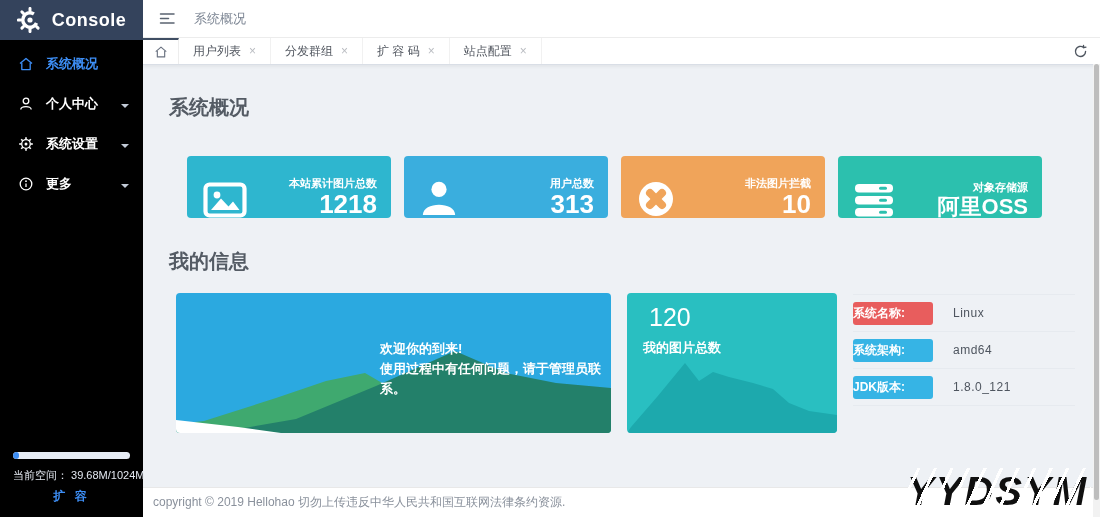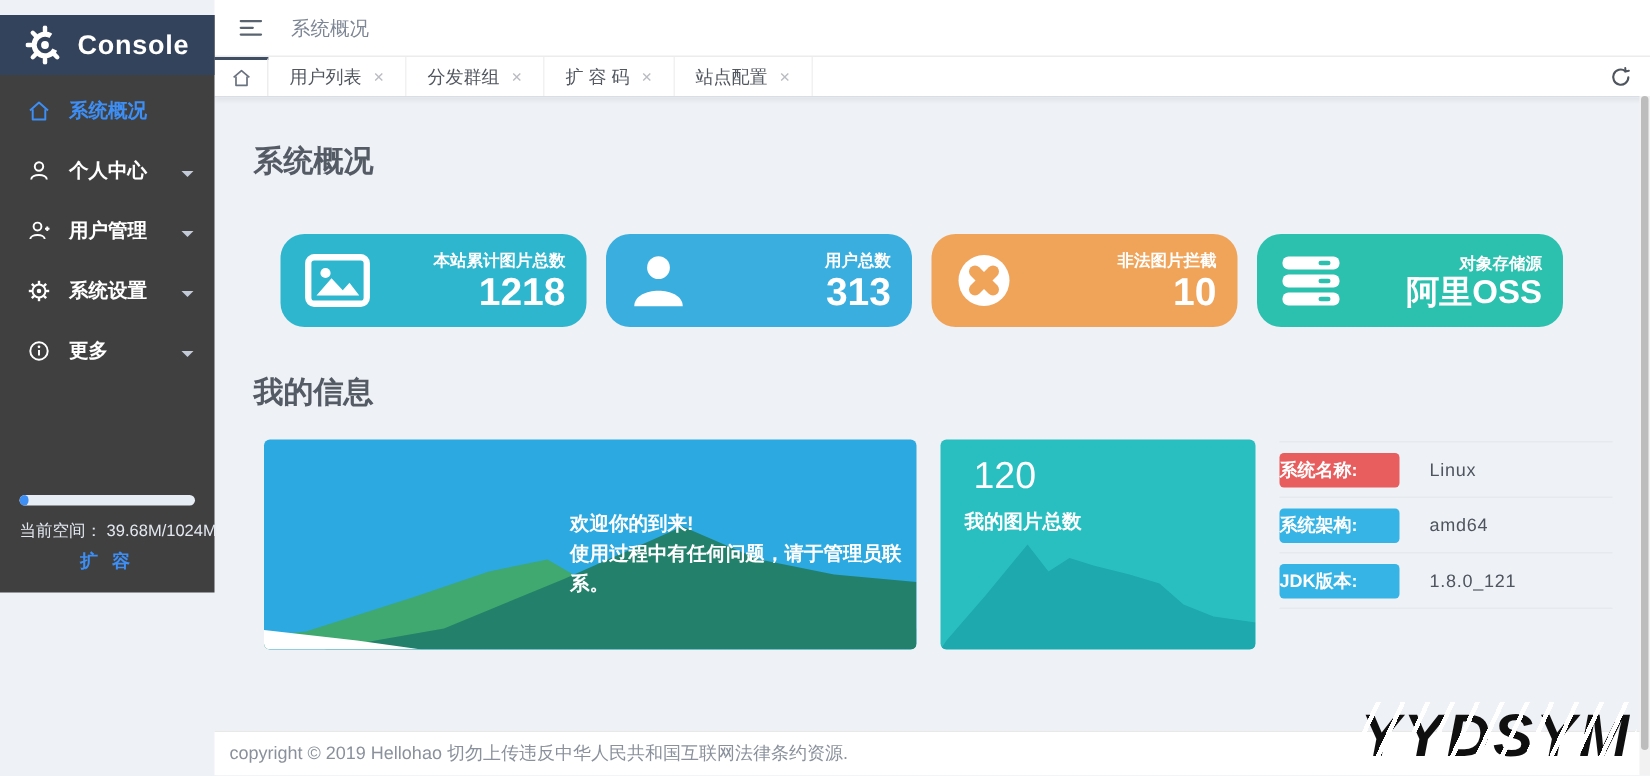--- a/index.html
+++ b/index.html
@@ -2,21 +2,21 @@
 <html><head>
 <meta charset="utf-8">
 <style>
   html,body{margin:0;padding:0;}
   body{
     width:1100px;height:517px;position:relative;overflow:hidden;
     font-family:"Liberation Sans","DejaVu Sans",sans-serif;
     background:#eef1f5;
   }
   
-  .sidebar{position:absolute;left:0;top:10px;width:143px;height:385px;background:#404040;z-index:10;}
+  .sidebar{position:absolute;left:0;top:0;width:143px;height:517px;background:#000000;z-index:10;}
   .logo{height:40px;background:#34435c;display:flex;align-items:center;justify-content:center;gap:9px;color:#fff;}
   .logo-text{font-size:18px;font-weight:bold;letter-spacing:.5px;}
   .menu{padding-top:4px;}
   .menu-item{height:40px;display:flex;align-items:center;padding:0 14px 0 18px;color:#fff;font-size:13px;font-weight:bold;cursor:pointer;}
   .mi-icon{width:16px;height:16px;margin-right:12px;display:inline-flex;flex:none;}
   .mi-icon svg{width:100%;height:100%;}
   .caret{margin-left:auto;width:0;height:0;border:4px solid transparent;border-top-color:#c3cbd8;border-bottom-width:0;transform:translateY(2px);}
   .storage{position:absolute;left:13px;right:13px;bottom:12px;text-align:center;}
   .progress{height:7px;border-radius:4px;background:#e7edf5;overflow:hidden;}
   .progress-fill{height:100%;border-radius:4px;}
@@ -34,21 +34,21 @@
   .tab-home{width:36px;display:flex;align-items:center;justify-content:center;border-top:2px solid #3f4e63;border-right:1px solid #ededed;box-sizing:border-box;cursor:pointer;}
   .tab{display:flex;align-items:center;gap:8px;padding:0 14px;font-size:12px;color:#51565f;border-right:1px solid #f1f1f1;cursor:pointer;}
   .tab-close{color:#b9bcc1;font-size:12px;cursor:pointer;}
   .refresh{margin-left:auto;display:flex;align-items:center;padding:0 12px;cursor:pointer;}
   
   .content{position:absolute;left:143px;top:64px;right:0;bottom:30px;background:#eef1f5;}
   .section-title{position:absolute;font-size:20px;font-weight:bold;color:#545b64;}
   .title-overview{left:26px;top:30px;}
   .title-myinfo{left:26px;top:184px;}
   .cards{position:absolute;left:44px;top:92px;display:flex;gap:13px;}
-  .stat-card{width:204px;height:62px;border-radius:16px;display:flex;align-items:center;padding:0 14px 0 16px;box-sizing:border-box;color:#fff;}
+  .stat-card{width:204px;height:62px;border-radius:4px;display:flex;align-items:flex-end;padding:0 14px 0 16px;box-sizing:border-box;color:#fff;}
   .stat-icon{width:46px;display:inline-flex;flex:none;}
   .stat-right{margin-left:auto;text-align:right;}
   .stat-label{font-size:11px;font-weight:bold;}
   .stat-value{font-size:26px;font-weight:bold;line-height:1.05;}
   .stat-value.small{font-size:22px;}
   .banner{position:absolute;left:33px;top:229px;width:435px;height:140px;border-radius:4px;overflow:hidden;}
   .mountains{position:absolute;left:0;bottom:0;width:100%;height:100%;}
   .banner-hi{position:absolute;left:20px;top:14px;font-size:26px;color:#fff;}
   .banner-msg{position:absolute;left:204px;top:46px;font-size:13px;font-weight:bold;color:#fff;line-height:1.55;}
   .mini-card{position:absolute;left:484px;top:229px;width:210px;height:140px;border-radius:4px;overflow:hidden;}
@@ -109,31 +109,20 @@
           <circle cx="8" cy="5" r="2.8"></circle>
             <path d="M2.8 13.6 C2.8 9.6 13.2 9.6 13.2 13.6"></path>
         </svg>
       </span>
       <span>个人中心</span>
       <span class="caret"></span>
     </div>
     <div class="menu-item">
       <span class="mi-icon">
         <svg viewBox="0 0 16 16" fill="none" stroke="currentColor" stroke-width="1.3">
-          <circle cx="7" cy="5" r="2.6"></circle>
-            <path d="M2.2 13.4 C2.2 9.8 11.8 9.8 11.8 13.4"></path>
-          <path d="M12 6.5 h3 M13.5 5 v3"></path>
-        </svg>
-      </span>
-      <span>用户管理</span>
-      <span class="caret"></span>
-    </div>
-    <div class="menu-item">
-      <span class="mi-icon">
-        <svg viewBox="0 0 16 16" fill="none" stroke="currentColor" stroke-width="1.3">
           <circle cx="8" cy="8" r="4.3"></circle>
           <g stroke-width="1.6">
             <line x1="12.6" y1="8" x2="14.8" y2="8"></line>
               <line x1="11.2" y1="11.2" x2="12.8" y2="12.8"></line>
             <line x1="8" y1="12.6" x2="8" y2="14.8"></line>
               <line x1="4.8" y1="11.2" x2="3.2" y2="12.8"></line>
             <line x1="3.4" y1="8" x2="1.2" y2="8"></line>
               <line x1="4.8" y1="4.8" x2="3.2" y2="3.2"></line>
             <line x1="8" y1="3.4" x2="8" y2="1.2"></line>
               <line x1="11.2" y1="4.8" x2="12.8" y2="3.2"></line>

